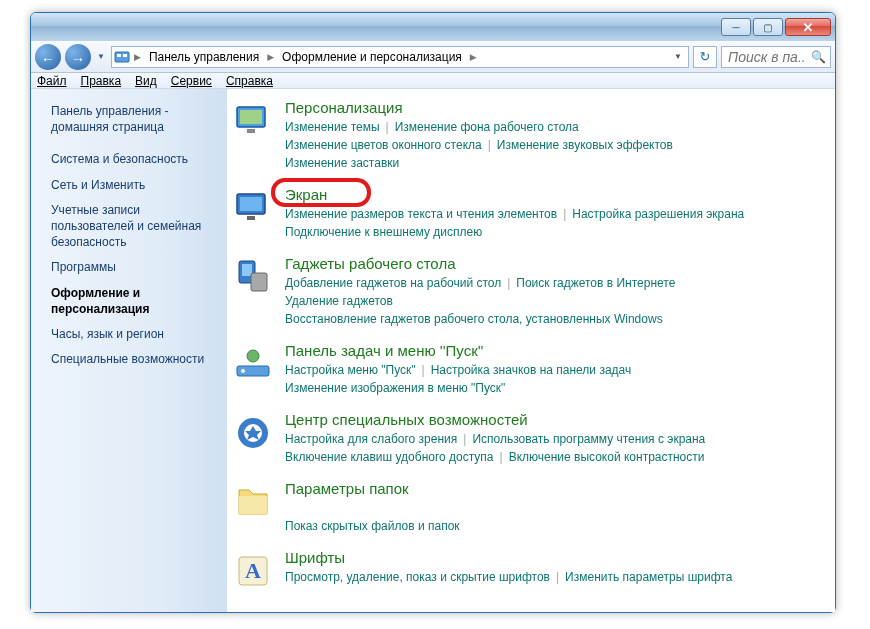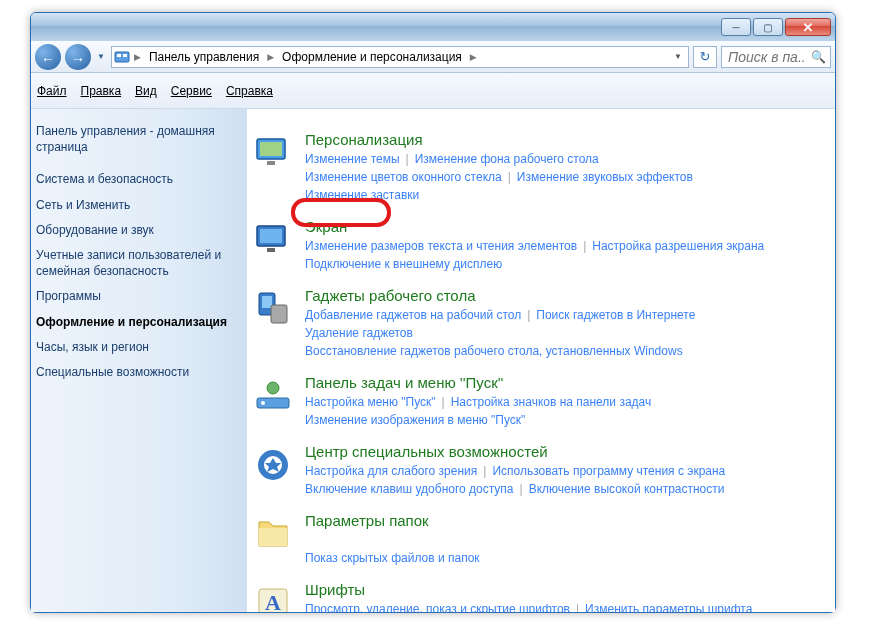--- a/index.html
+++ b/index.html
@@ -98,78 +98,77 @@
     background:#fff;
     display:flex; align-items:center;
     padding:0 4px;
   }
   .searchbox input {
     border:none; outline:none; width:80px; font-size:14px; font-style:italic; color:#888;
     background:transparent;
   }
   .search-icon { color:#2a6fb5; font-size:12px; margin-left:auto;}
   .menubar {
-    height: 36px;
+    height: 16px;
     background: linear-gradient(to bottom, #f5f9fe, #e6eef8);
     border-bottom: 1px solid #cdd9e8;
     display:flex; align-items:center;
     padding: 0 6px;
     gap: 14px;
   }
   .menubar span { cursor:default; }
   .menubar .ul { text-decoration: underline; }
   .body {
     flex:1;
     display:flex;
     overflow:hidden;
     position: relative;
   }
   .sidebar {
-    width: 216px;
+    width: 196px;
     background: linear-gradient(to right, #eef4fb 0%, #e0ecf8 65%, #d0e0f2 100%);
-    padding: 14px 10px 10px 5px;
+    padding: 14px 10px 10px 20px;
     font-size: 12px;
     overflow:hidden;
   }
   .side-home { color:#1a3e6e; margin-bottom: 16px; line-height:1.35; cursor:pointer;}
   .side-link { color:#1a3e6e; margin-bottom: 9px; cursor:pointer; line-height:1.35;}
   .side-link.current { font-weight:bold; color:#000;}
   .main {
     flex:1;
     background:#fff;
     overflow-y:auto;
     padding: 10px 4px 10px 4px;
     position: relative;
   }
   .main::-webkit-scrollbar { width:17px; }
   .main::-webkit-scrollbar-track { background:#f0f0f0; border-left:1px solid #ddd;}
   .main::-webkit-scrollbar-thumb { background:#c8d8ea; border:1px solid #a8bcd4; border-radius:2px;}
   .cat {
     display:flex;
     gap: 10px;
     margin-bottom: 14px;
-    margin-top: 12px;
   }
   .cat-icon {
     width: 44px; flex-shrink:0;
     display:flex; justify-content:center; align-items:flex-start;
     padding-top:2px;
   }
   .cat-icon svg { width:40px; height:40px; }
   .cat-body { flex:1; }
   .cat-title {
     color:#1e7a1e;
     font-size:15px;
     margin-bottom:2px;
     cursor:pointer;
     display:inline-block;
   }
   .links { font-size:12px; line-height:1.5; }
   .links a {
-    color:#3b82f6;
+    color:#0f766e;
     text-decoration:none;
     cursor:pointer;
   }
   .links .sep { color:#aaa; padding:0 6px;}
   .highlight {
     position:absolute;
     border: 4px solid #e21a1a;
     border-radius: 14px;
     pointer-events:none;
   }
@@ -219,21 +218,20 @@
     <span><span class="ul">Сервис</span></span>
     <span><span class="ul">Справка</span></span>
   </div>
 
   <div class="body">
     <div class="sidebar">
       <div class="side-home">Панель управления - домашняя страница</div>
       <div id="side-items">
           <div class="side-link">Система и безопасность</div>
           <div class="side-link">Сеть и Изменить</div>
-          <div class="side-link">Оборудование и звук</div>
           <div class="side-link">Учетные записи пользователей и семейная безопасность</div>
           <div class="side-link">Программы</div>
           <div class="side-link current">Оформление и персонализация</div>
           <div class="side-link">Часы, язык и регион</div>
           <div class="side-link">Специальные возможности</div>
         </div>
     </div>
     <div class="main" id="main">
         <div class="cat">
           <div class="cat-icon">

